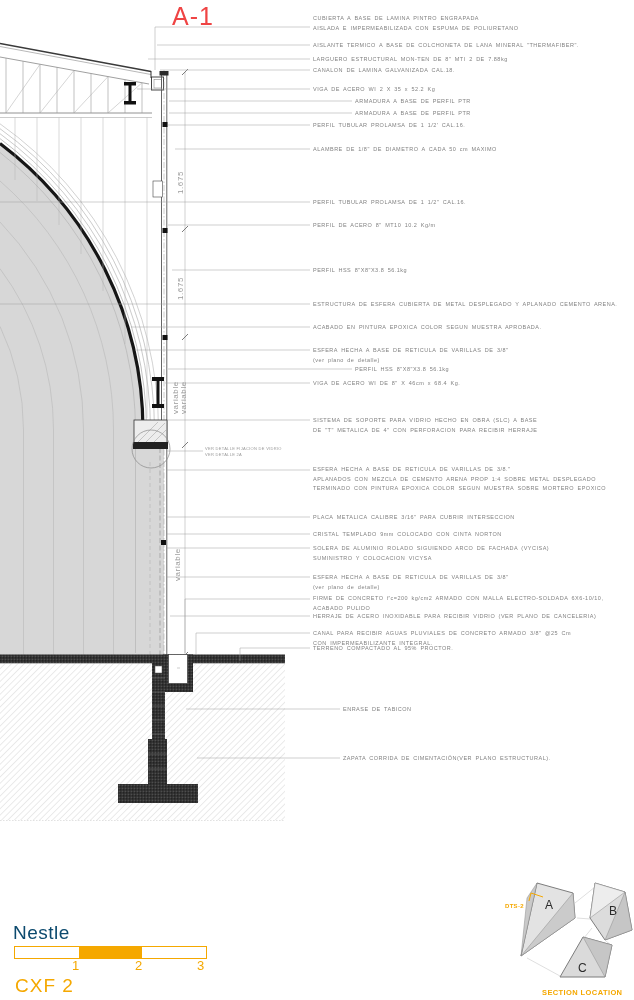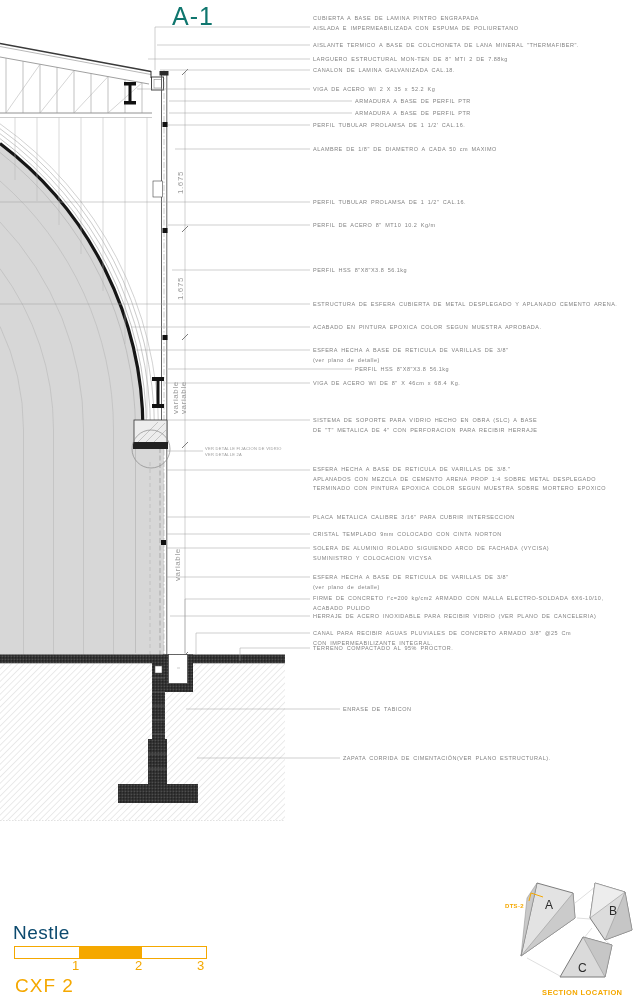--- a/index.html
+++ b/index.html
@@ -1,20 +1,20 @@
 <!DOCTYPE html>
 <html><head>
 <meta charset="utf-8">
 <style>
   html,body{margin:0;padding:0;}
   body{width:634px;height:1000px;position:relative;background:#fff;
        font-family:"Liberation Sans", sans-serif;overflow:hidden;}
   #linework{position:absolute;left:0;top:0;z-index:0;}
   .txt{position:absolute;z-index:2;}
-  .title{font-size:25px;color:#0f766e;letter-spacing:1px;}
+  .title{font-size:25px;color:#ef4444;letter-spacing:1px;}
   .ann{font-size:5.5px;line-height:1.75;color:#828282;letter-spacing:.5px;
        word-spacing:1.4px;white-space:pre-line;}
   .dim{font-size:8px;color:#9a9a9a;letter-spacing:.6px;
        transform:rotate(-90deg);transform-origin:0 0;white-space:nowrap;}
   .note{font-size:4px;color:#9a9a9a;letter-spacing:.3px;white-space:pre-line;line-height:1.6;}
   .brand{font-size:19px;color:#0c4a6e;letter-spacing:.5px;}
   .sheet{font-size:19px;color:#F5A800;letter-spacing:1px;text-align:right;}
   .scalebar{position:absolute;left:14px;top:946px;width:191px;height:11px;
             border:1.4px solid #F5A800;display:flex;z-index:2;}
   .scalebar .seg{flex:1;}

